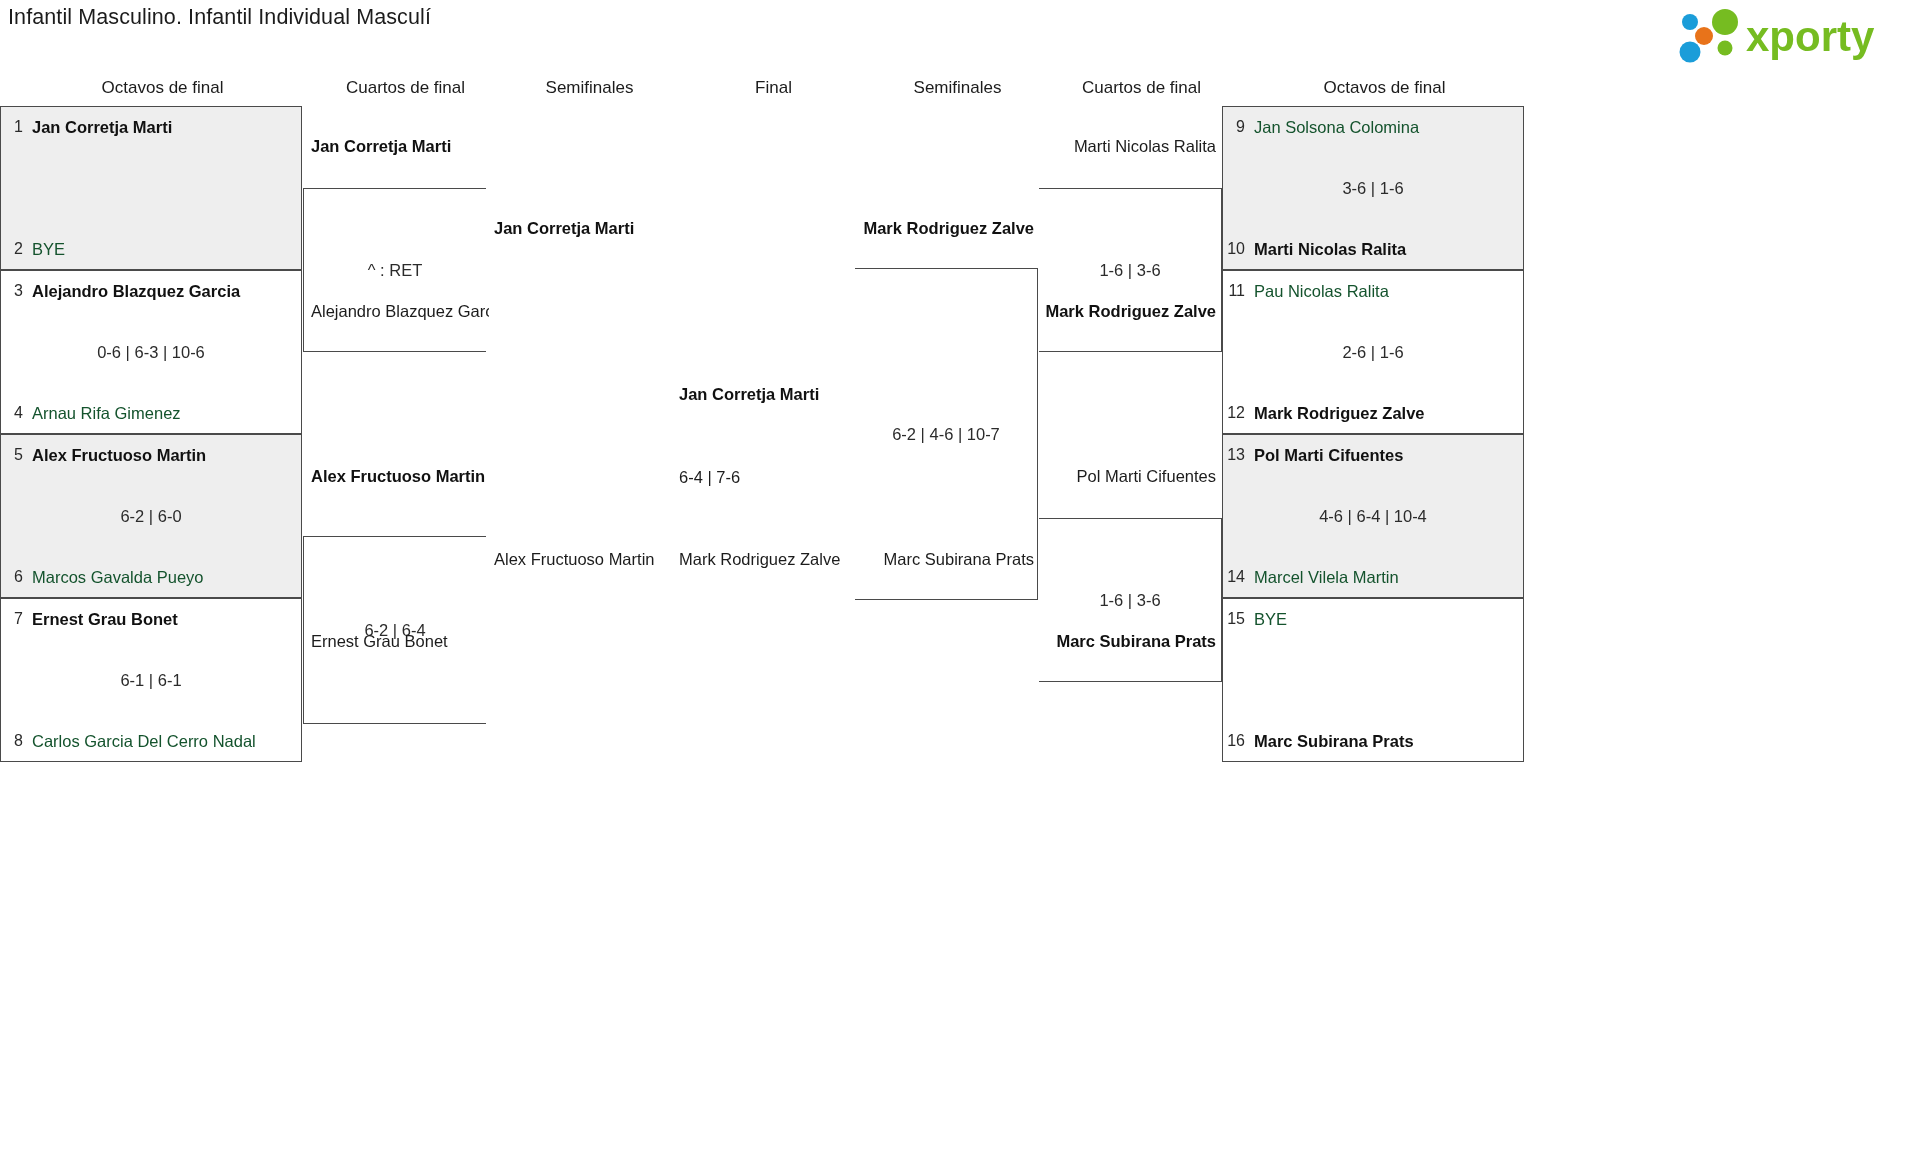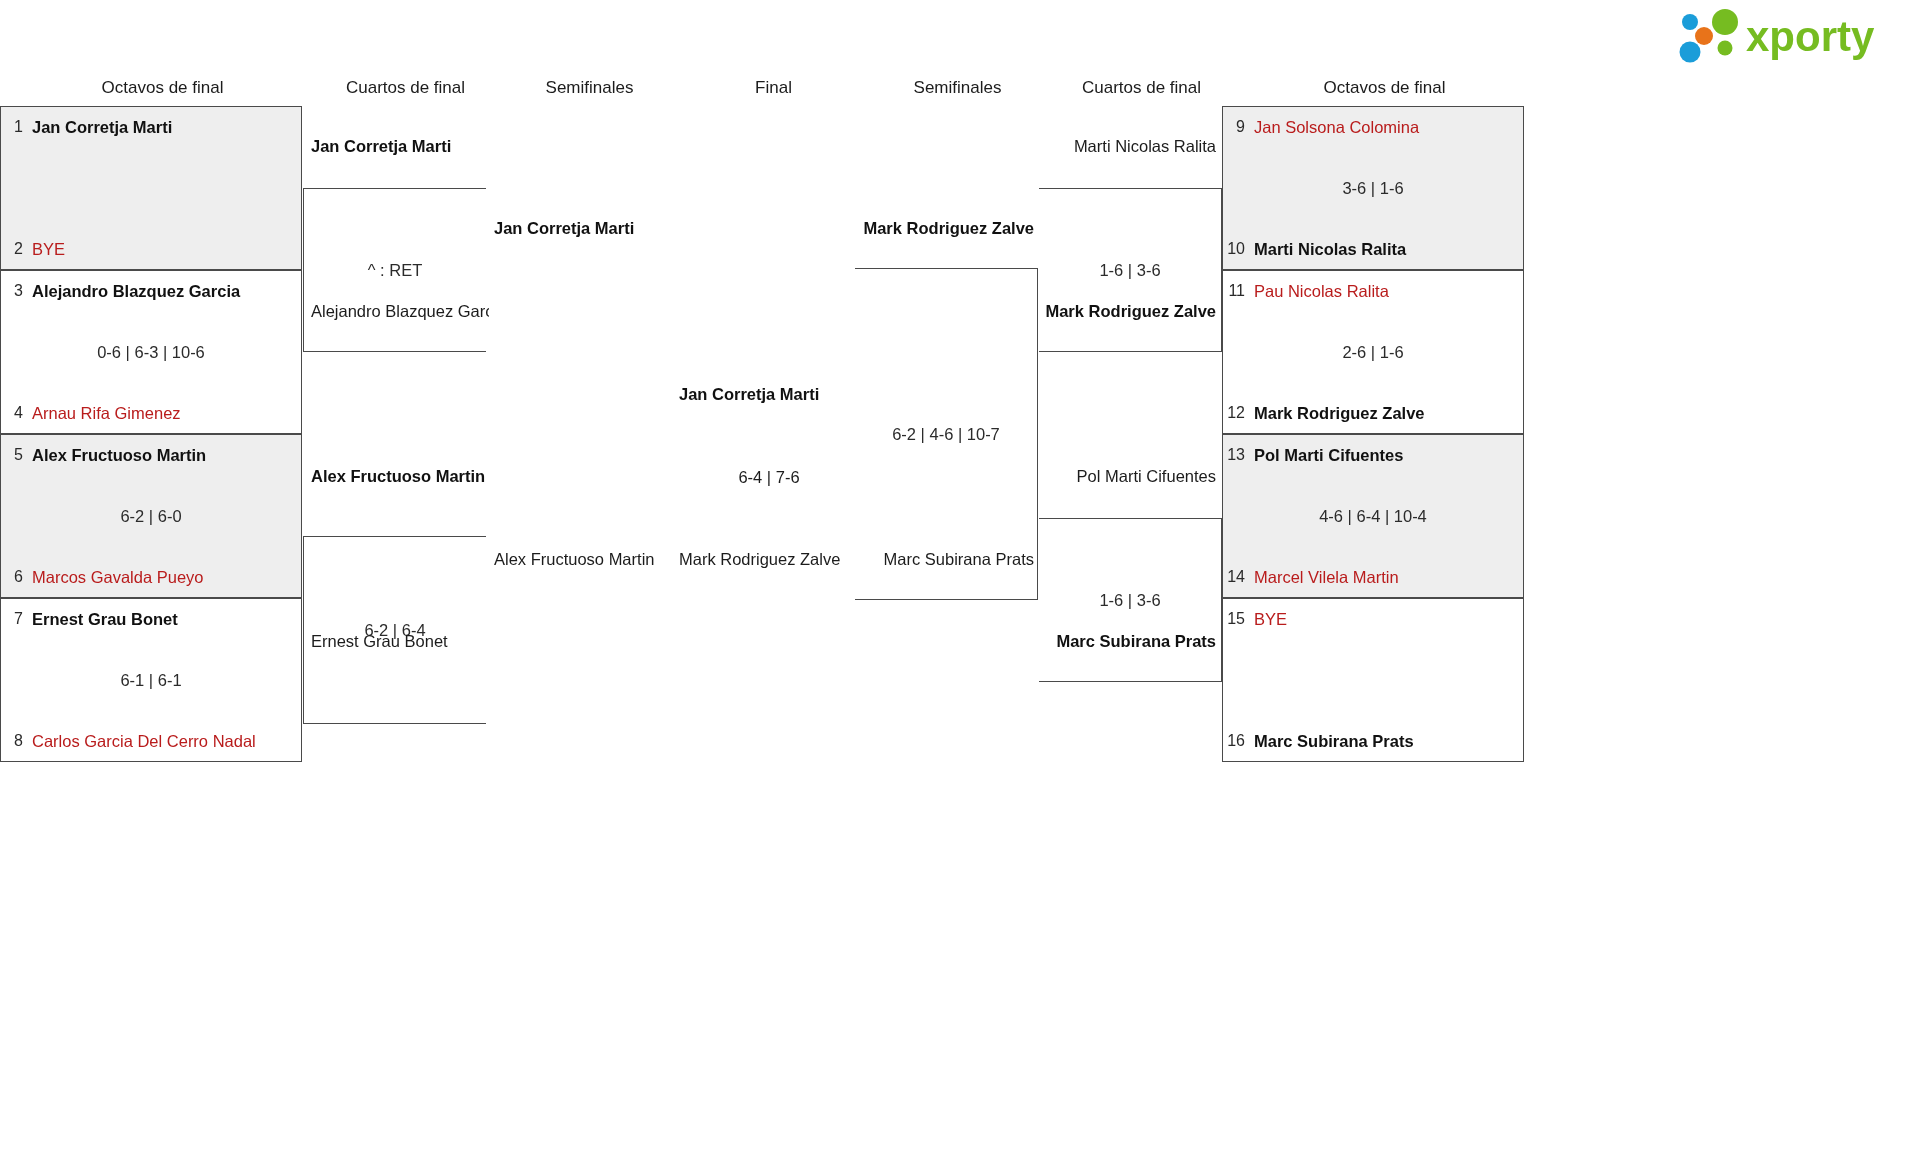--- a/index.html
+++ b/index.html
@@ -43,21 +43,21 @@
     position: absolute; left: 0; width: 100%;
     font-size: 16.5px; line-height: 20px;
     white-space: nowrap; overflow: hidden;
     display: flex; align-items: center;
   }
   .slot.top { top: 10px; }
   .slot.bottom { bottom: 10px; }
 
   .seed { display: inline-block; min-width: 22px; text-align: right;
           font-size: 16px; color: #2a2a2a; font-weight: 400; flex: 0 0 auto; }
-  .pname { margin-left: 9px; font-size: 16.5px; color: #b91c1c; flex: 0 0 auto; }
+  .pname { margin-left: 9px; font-size: 16.5px; color: #14532d; flex: 0 0 auto; }
   .pname.win { font-weight: 700; color: #111; }
 
   .score {
     position: absolute; left: 0; width: 100%;
     text-align: center; font-size: 16.5px; color: #2b2b2b;
     white-space: nowrap;
   }
 
   
   .float-label {
@@ -72,20 +72,21 @@
   .conn.open-right { border-right: none; }
   .conn.open-left  { border-left: none; }
 </style>
 </head>
 <body>
 
 <div id="root">
 
   <div class="page-header">
     <div class="title-block">
+      <div class="title-line">Infantil Masculino. Infantil Individual Masculí</div>
     </div>
 
     <div class="logo">
       <svg width="230" height="60" viewBox="0 0 230 60" xmlns="http://www.w3.org/2000/svg" aria-hidden="true">
         <g>
           <circle cx="14" cy="16" r="8" fill="#1b9dd9"></circle>
           <circle cx="28" cy="30" r="9" fill="#e8731a"></circle>
           <circle cx="14" cy="46" r="10.5" fill="#1b9dd9"></circle>
           <circle cx="49" cy="16" r="13" fill="#76bc21"></circle>
           <circle cx="49" cy="42" r="7.5" fill="#76bc21"></circle>
@@ -162,21 +163,21 @@
     <div class="conn open-right" style="left:303px; top:536px; width:183px; height:188px;">
       <div class="score" style="top:50%; transform:translateY(-50%);">6-2 | 6-4</div>
     </div>
     <div class="float-label win" style="left:311px; top:466px; width:178px; overflow:hidden;">Alex Fructuoso Martin</div>
     <div class="float-label" style="left:311px; top:631px; width:178px; overflow:hidden;">Ernest Grau Bonet</div>
 
     <div class="float-label win" style="left:494px; top:218px; width:178px; overflow:hidden;">Jan Corretja Marti</div>
     <div class="float-label" style="left:494px; top:549px; width:178px; overflow:hidden;">Alex Fructuoso Martin</div>
 
     <div class="float-label win" style="left:679px; top:384px; width:180px; overflow:hidden;">Jan Corretja Marti</div>
-    <div class="float-label" style="left:679px; top:467px; width:180px; text-align:center;">6-4 | 7-6</div>
+    <div class="float-label" style="left:679px; top:467px; width:180px; text-align:left;">6-4 | 7-6</div>
     <div class="float-label" style="left:679px; top:549px; width:180px; overflow:hidden;">Mark Rodriguez Zalve</div>
 
     <div class="conn open-left" style="left:855px; top:268px; width:183px; height:332px;">
       <div class="score" style="top:50%; transform:translateY(-50%);">6-2 | 4-6 | 10-7</div>
     </div>
     <div class="float-label win right" style="left:856px; top:218px; width:178px; overflow:hidden;">Mark Rodriguez Zalve</div>
     <div class="float-label right" style="left:856px; top:549px; width:178px; overflow:hidden;">Marc Subirana Prats</div>
 
     <div class="conn open-left" style="left:1039px; top:188px; width:183px; height:164px;">
       <div class="score" style="top:50%; transform:translateY(-50%);">1-6 | 3-6</div>

